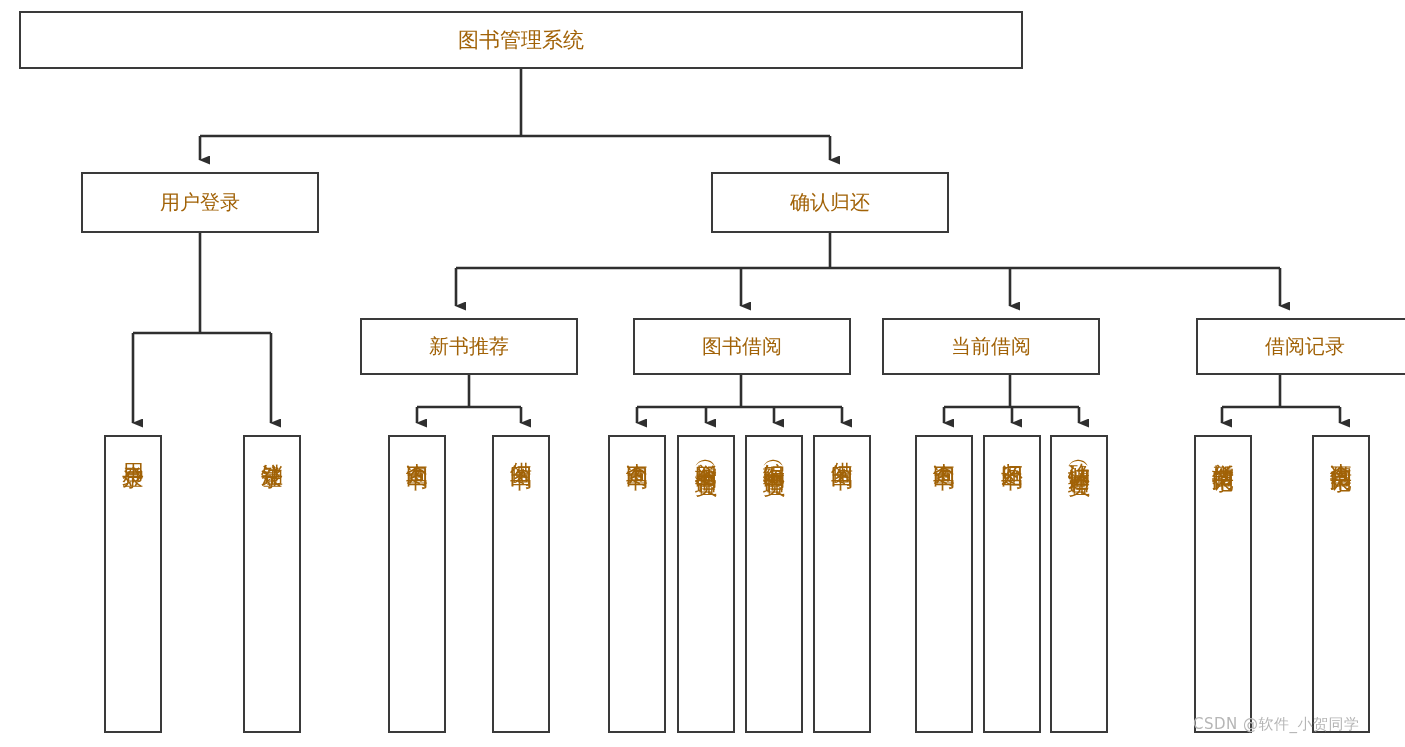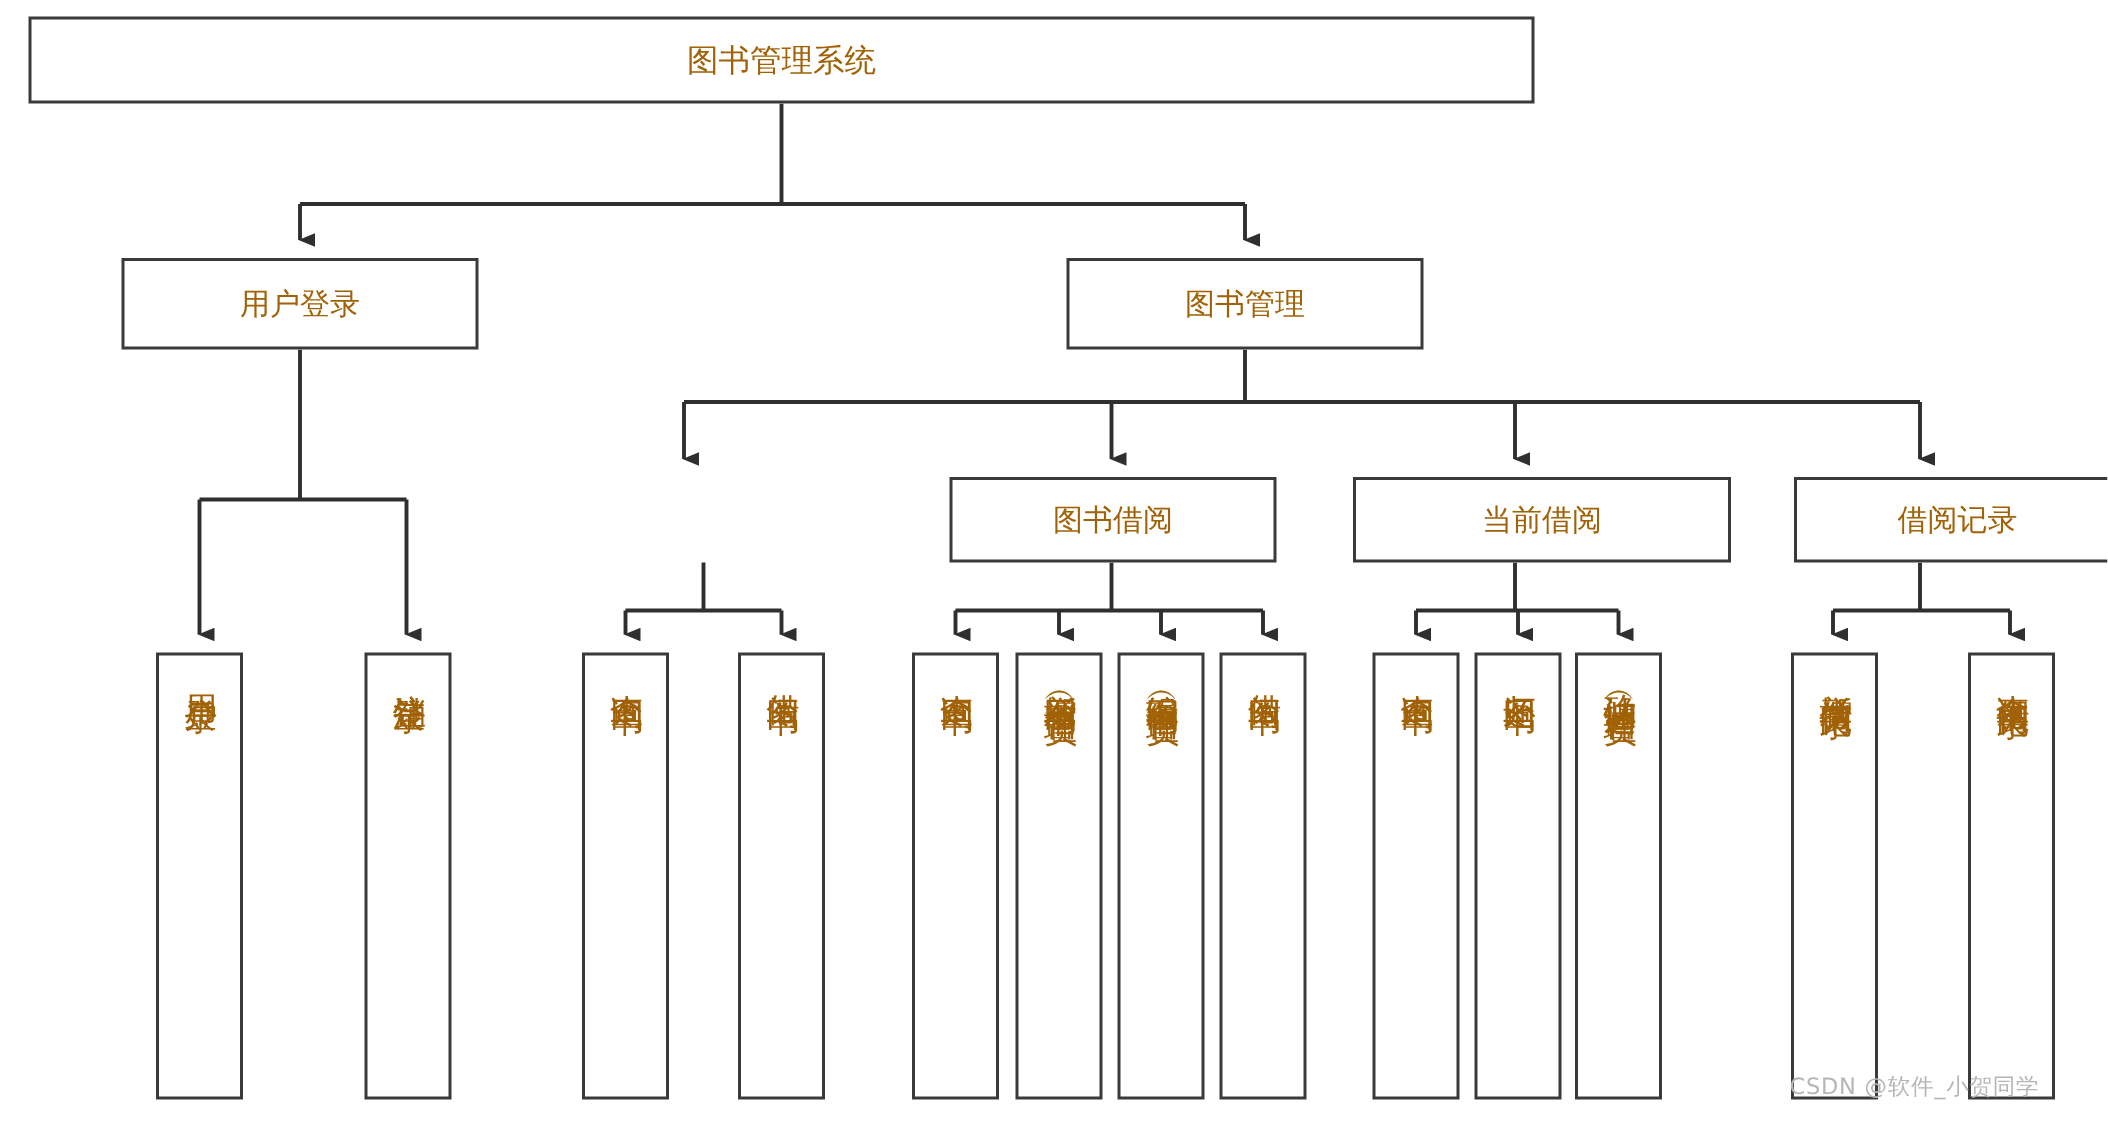--- a/index.html
+++ b/index.html
@@ -133,37 +133,40 @@
 
   <div class="node-box node-root" style="left:19px; top:11px; width:1004px; height:58px;">
     <span class="node-label">图书管理系统</span>
   </div>
 
   <div class="node-box node-l1" style="left:81px; top:172px; width:238px; height:61px;">
     <span class="node-label">用户登录</span>
   </div>
 
   <div class="node-box node-l1" style="left:711px; top:172px; width:238px; height:61px;">
-    <span class="node-label">图书管理</span>
+    <span class="node-label">确认归还</span>
   </div>
 
   <div class="node-box node-leaf leaf-short" style="left:104px; top:435px; width:58px; height:298px;">
     <span class="node-label">用户登录</span>
   </div>
 
   <div class="node-box node-leaf leaf-short" style="left:243px; top:435px; width:58px; height:298px;">
     <span class="node-label">注销登录</span>
   </div>
 
+  <div class="node-box node-l2" style="left:360px; top:318px; width:218px; height:57px;">
+    <span class="node-label">新书推荐</span>
+  </div>
 
   <div class="node-box node-l2" style="left:633px; top:318px; width:218px; height:57px;">
     <span class="node-label">图书借阅</span>
   </div>
 
-  <div class="node-box node-l2" style="left:902px; top:318px; width:252px; height:57px;">
+  <div class="node-box node-l2" style="left:882px; top:318px; width:218px; height:57px;">
     <span class="node-label">当前借阅</span>
   </div>
 
   <div class="node-box node-l2" style="left:1172px; top:318px; width:218px; height:57px;margin-left:24px;">
     <span class="node-label">借阅记录</span>
   </div>
 
   <div class="node-box node-leaf leaf-short" style="left:388px; top:435px; width:58px; height:298px;">
     <span class="node-label">查询图书</span>
   </div>

